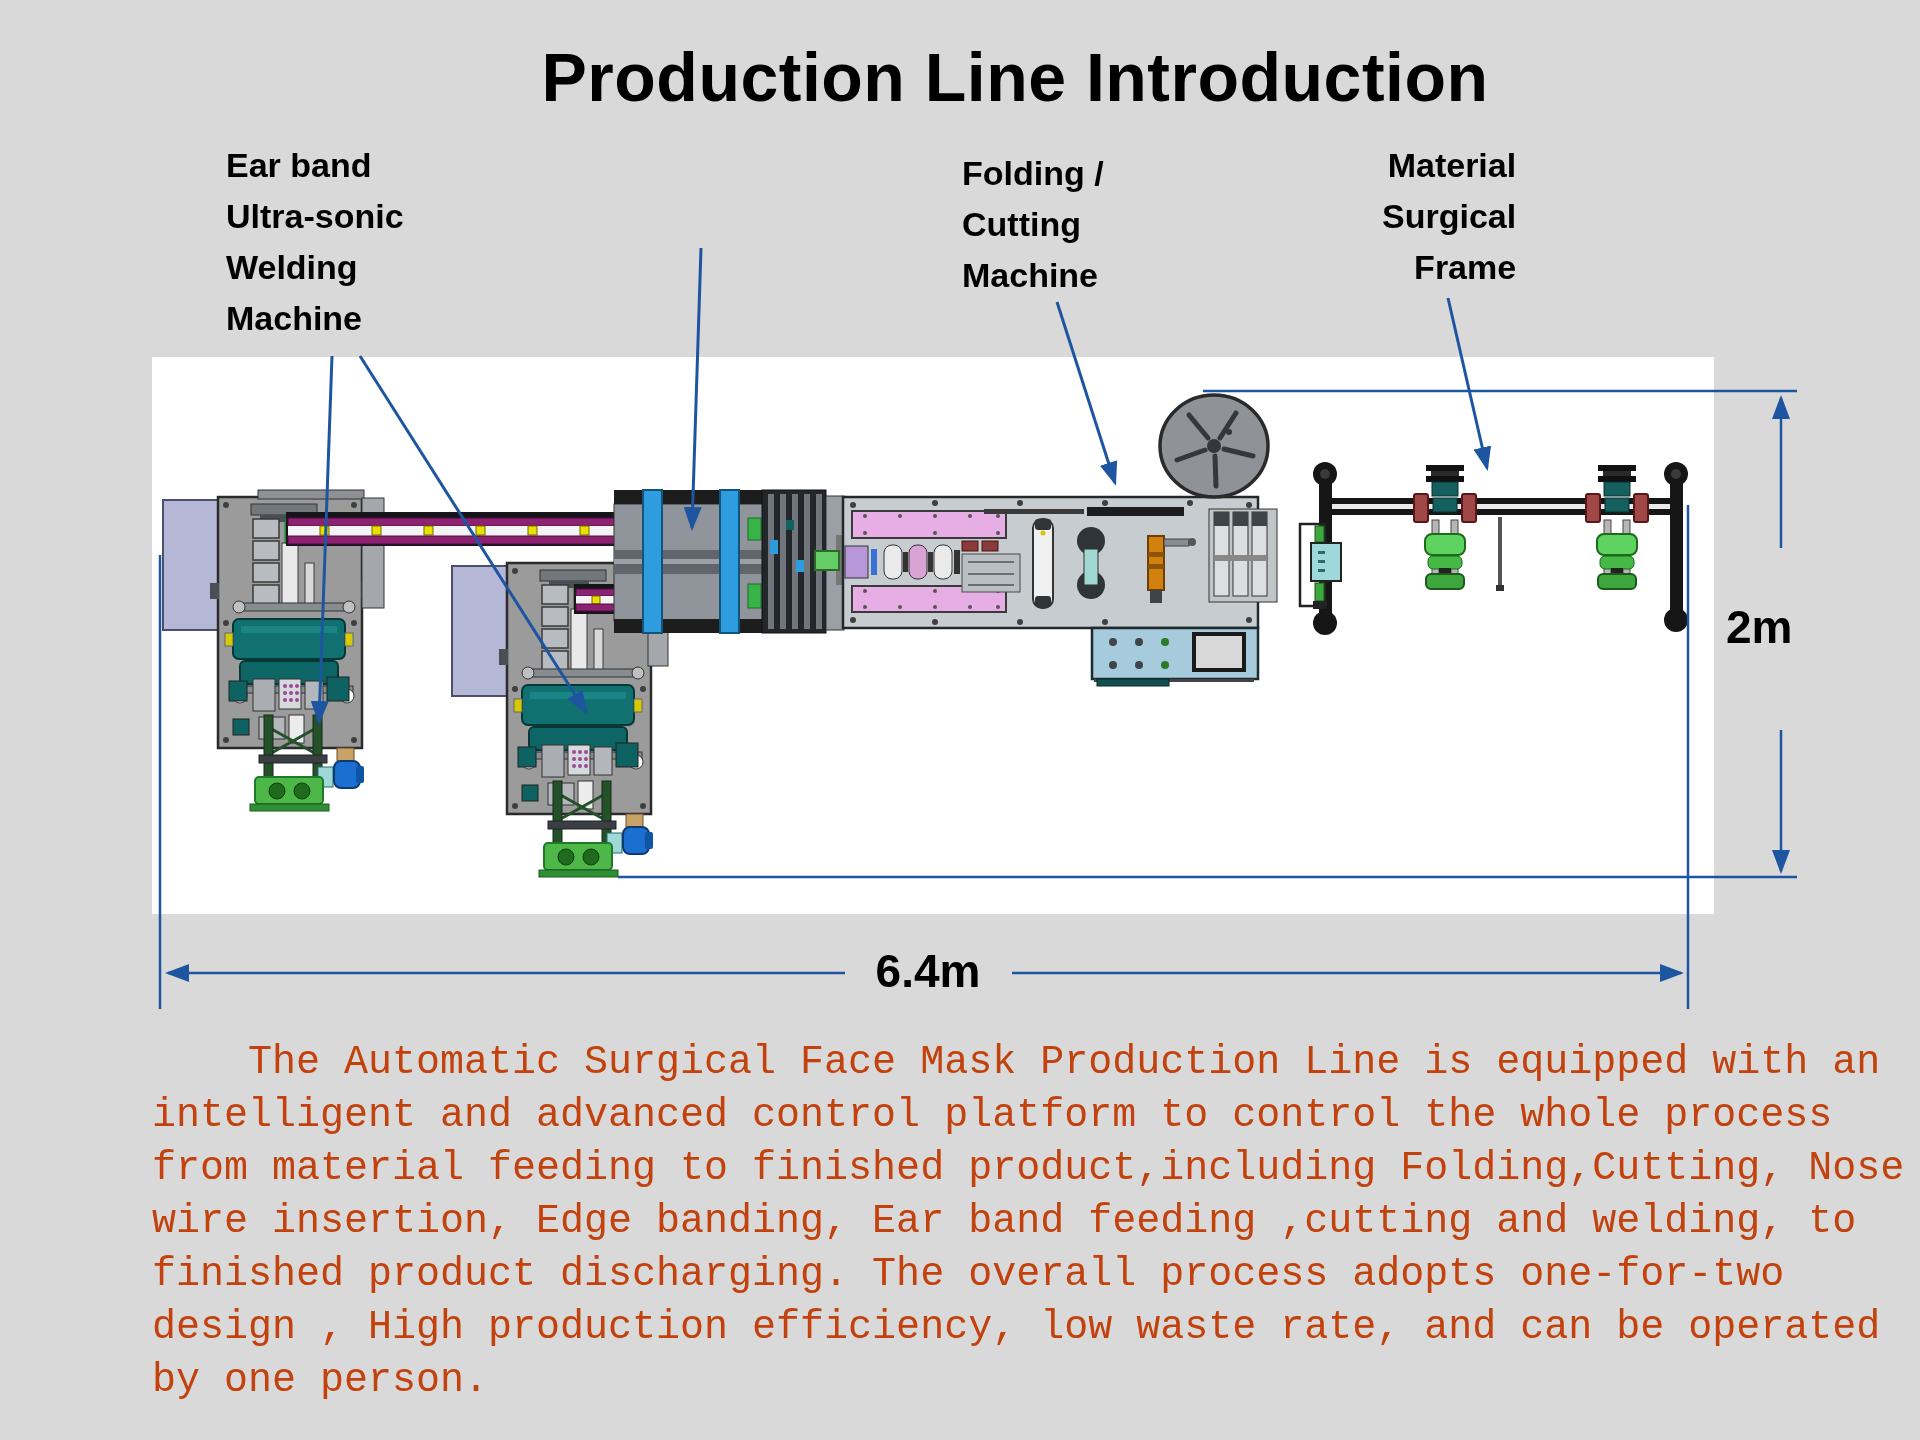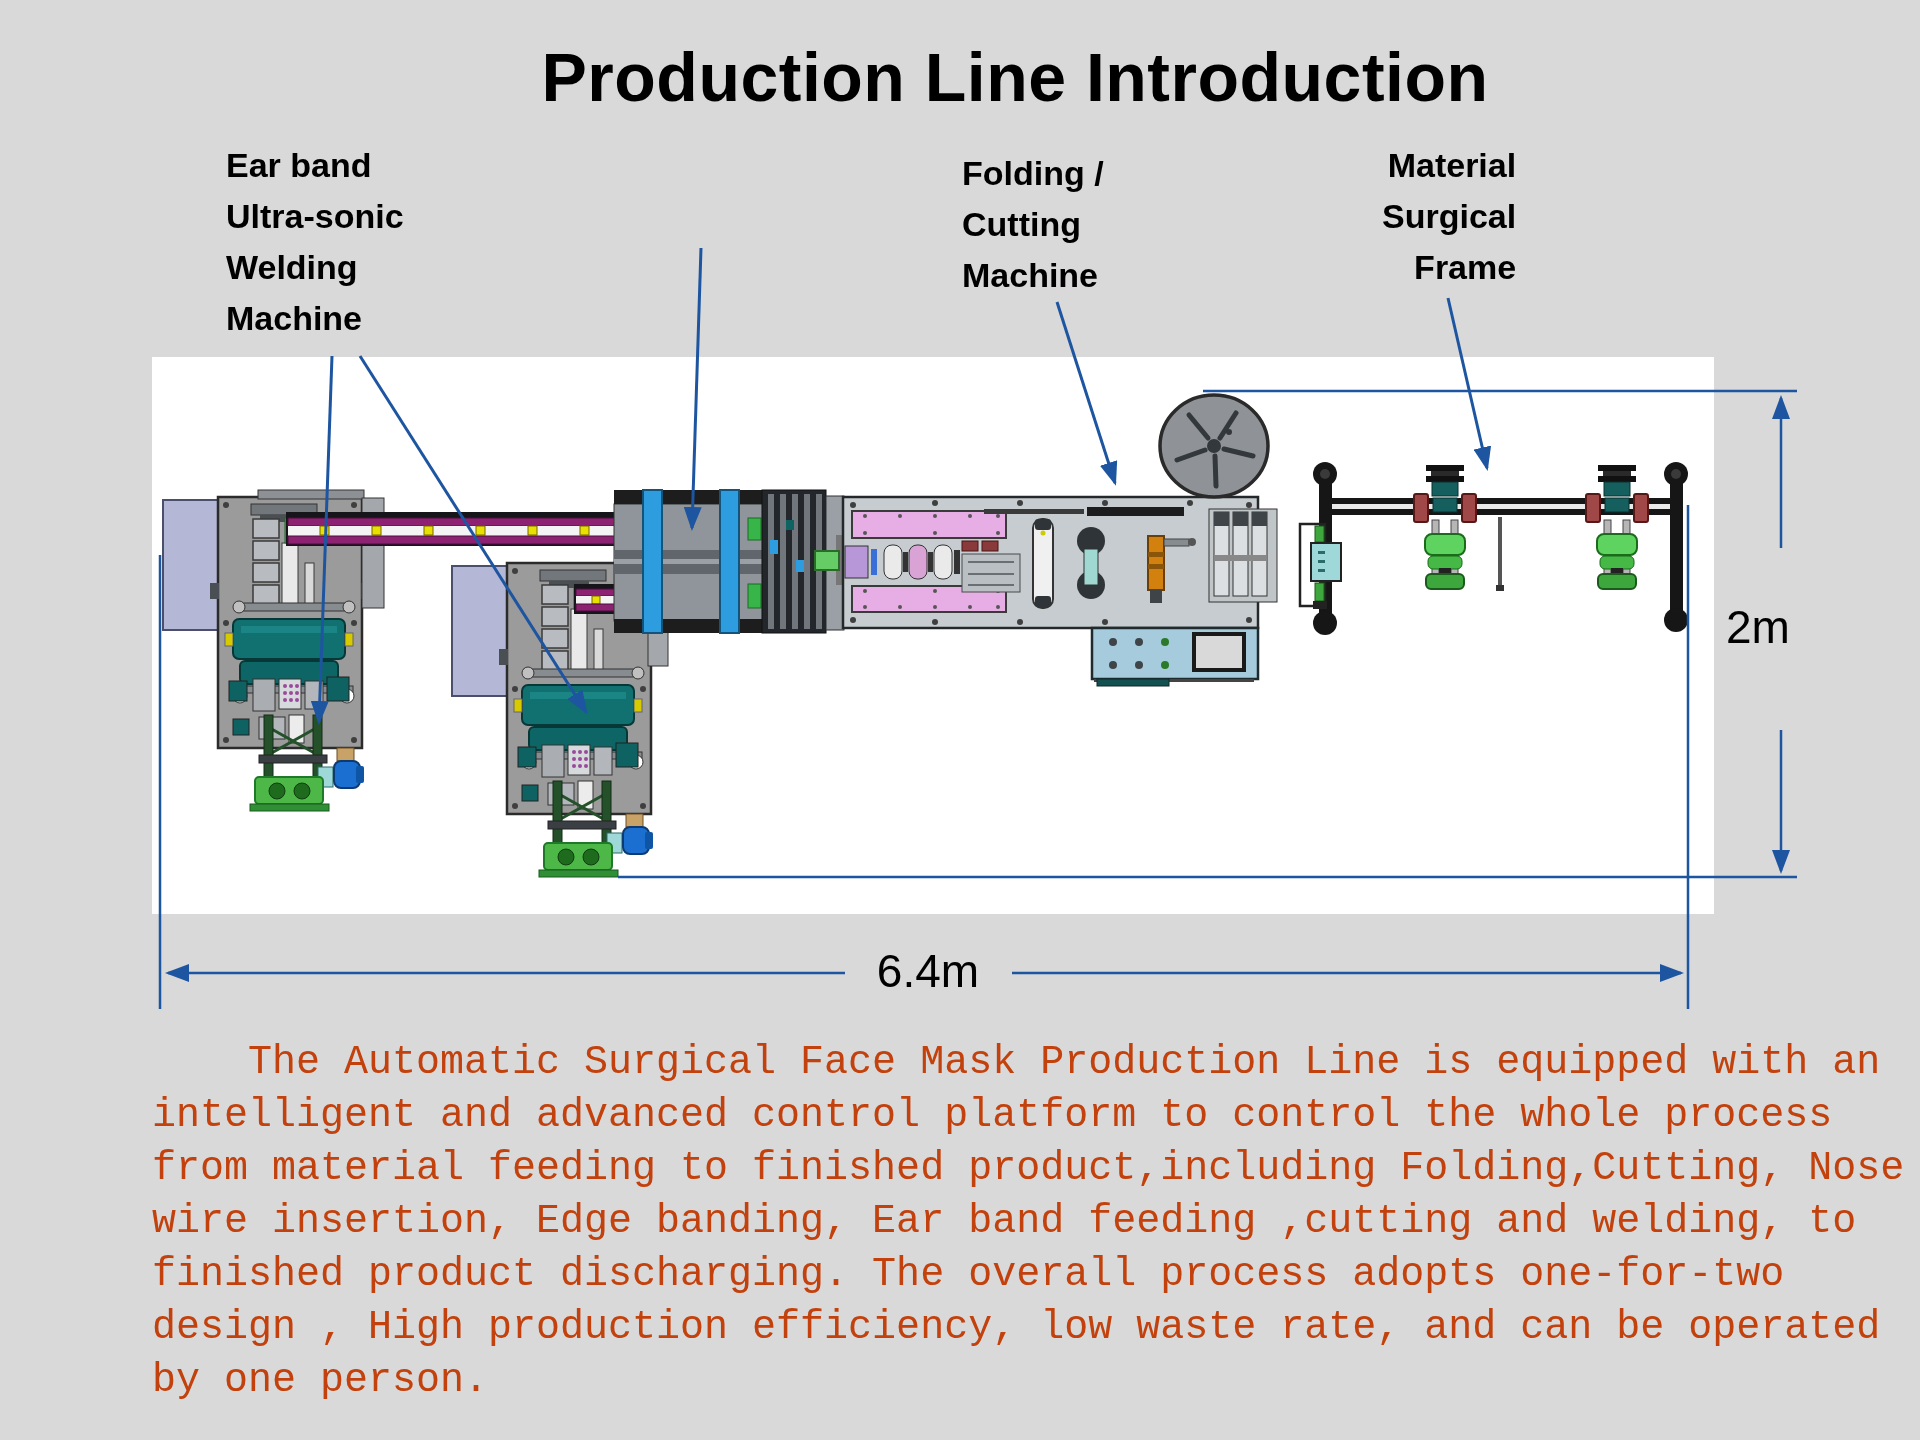--- a/index.html
+++ b/index.html
@@ -17,21 +17,21 @@
   .title{
     position:absolute;left:0;right:0;top:38px;text-align:center;
     transform:translateX(55px);
     font-size:68px;font-weight:bold;letter-spacing:0.5px;
   }
   .label{position:absolute;font-weight:bold;font-size:34px;line-height:51px;white-space:pre;margin-left:28px;}
   .label-ear{left:198px;top:140px;}
   .label-distributing{left:568px;top:148px;}
   .label-folding{left:934px;top:148px;}
   .label-material{left:1354px;top:140px;text-align:right;}
-  .dim{position:absolute;font-weight:normal;font-size:46px;}
+  .dim{position:absolute;font-weight:bold;font-size:46px;}
   .dim-height{left:1726px;top:600px;width:100px;}
   .dim-length{left:848px;top:944px;width:160px;text-align:center;}
   .paragraph{
     position:absolute;left:152px;top:1036px;
     font-family:"Liberation Mono","DejaVu Sans Mono",monospace;
     font-size:40px;line-height:53px;white-space:pre;color:#c2410c;
   }
   svg.diagram{position:absolute;left:0;top:0;}
 </style>
 </head>

